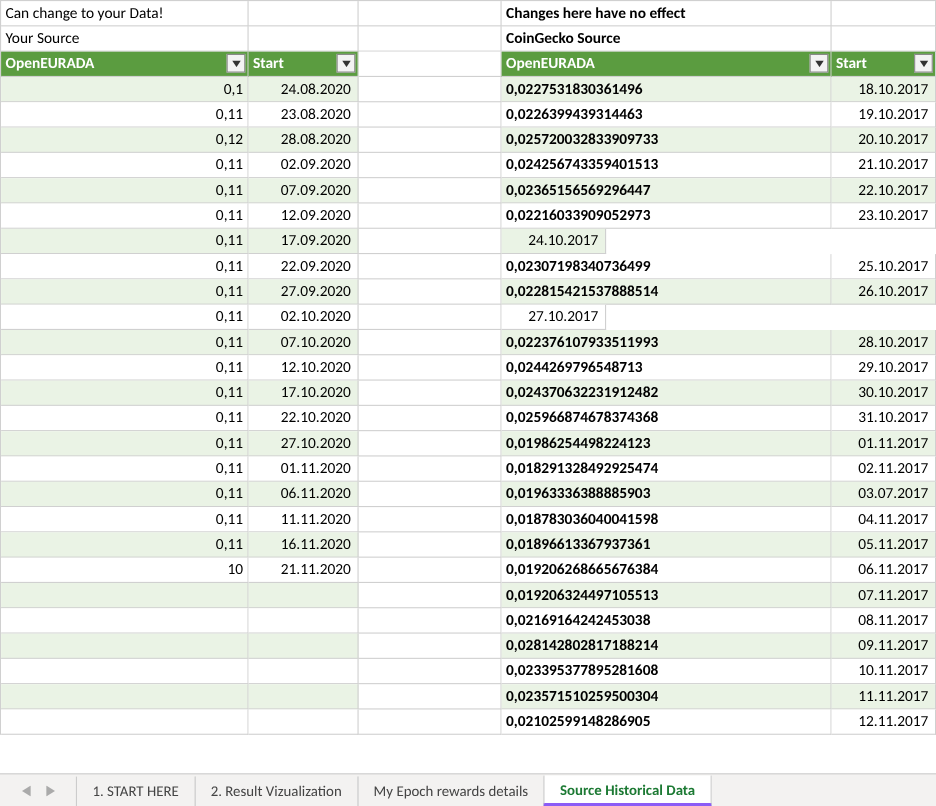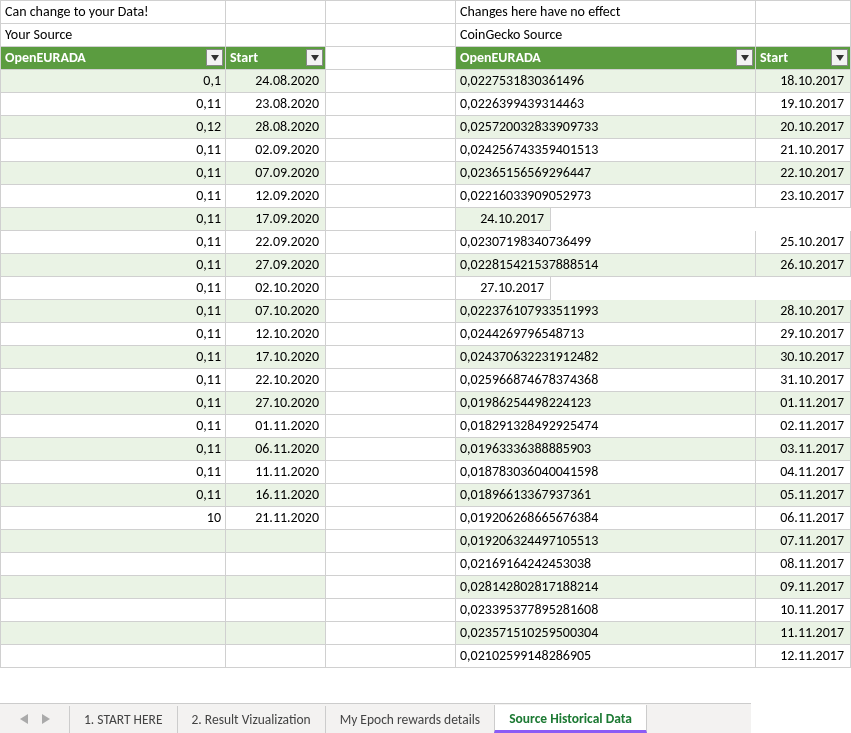--- a/index.html
+++ b/index.html
@@ -31,21 +31,21 @@
     border-right: 1px solid #d0d0d0;
     border-bottom: 1px solid #d0d0d0;
     padding: 2px 4px;
     line-height: 18px;
     white-space: nowrap;
     overflow: visible;
   }
   .left-val { width: 225px; text-align: right; }
   .left-date { width: 100px; text-align: right; padding-right: 6px;}
   .gap { width: 130px; }
-  .right-val { width: 300px; text-align: left; }
+  .right-val { width: 300px; text-align: left; font-weight: bold; }
   .right-date { width: 95px; text-align: right; padding-right:6px;}
   .note { text-align: left; }
   .header-row .cell {
     background: #5b9c40;
     color: #fff;
     font-weight: bold;
     text-align: left;
     position: relative;
   }
   .header-row .gap { background: #fff; }
@@ -62,21 +62,21 @@
     justify-content: center;
   }
   .filter-btn svg { width: 8px; height: 6px; }
   .stripe-a { background: #eaf3e5; }
   .stripe-b { background: #ffffff; }
   .tabs {
     position: absolute;
     left: 0;
     bottom: 0;
     height: 30px;
-    width: 751px;
+    width: 851px;
     display: flex;
     align-items: flex-end;
     background: #f3f2f1;
     border-top: 1px solid #ccc;
     font-size: 13.5px;
   }
   .tab-nav {
     width: 70px;
     height: 28px;
     display: flex;
@@ -282,21 +282,21 @@
           <div class="cell left-date stripe-b">01.11.2020</div>
           <div class="cell gap"></div>
           <div class="cell right-val stripe-b">0,018291328492925474</div>
           <div class="cell right-date stripe-b">02.11.2017</div>
         </div>
         <div class="row">
           <div class="cell left-val stripe-a">0,11</div>
           <div class="cell left-date stripe-a">06.11.2020</div>
           <div class="cell gap"></div>
           <div class="cell right-val stripe-a">0,01963336388885903</div>
-          <div class="cell right-date stripe-a">03.11.2017</div>
+          <div class="cell right-date stripe-a">03.07.2017</div>
         </div>
         <div class="row">
           <div class="cell left-val stripe-b">0,11</div>
           <div class="cell left-date stripe-b">11.11.2020</div>
           <div class="cell gap"></div>
           <div class="cell right-val stripe-b">0,018783036040041598</div>
           <div class="cell right-date stripe-b">04.11.2017</div>
         </div>
         <div class="row">
           <div class="cell left-val stripe-a">0,11</div>

